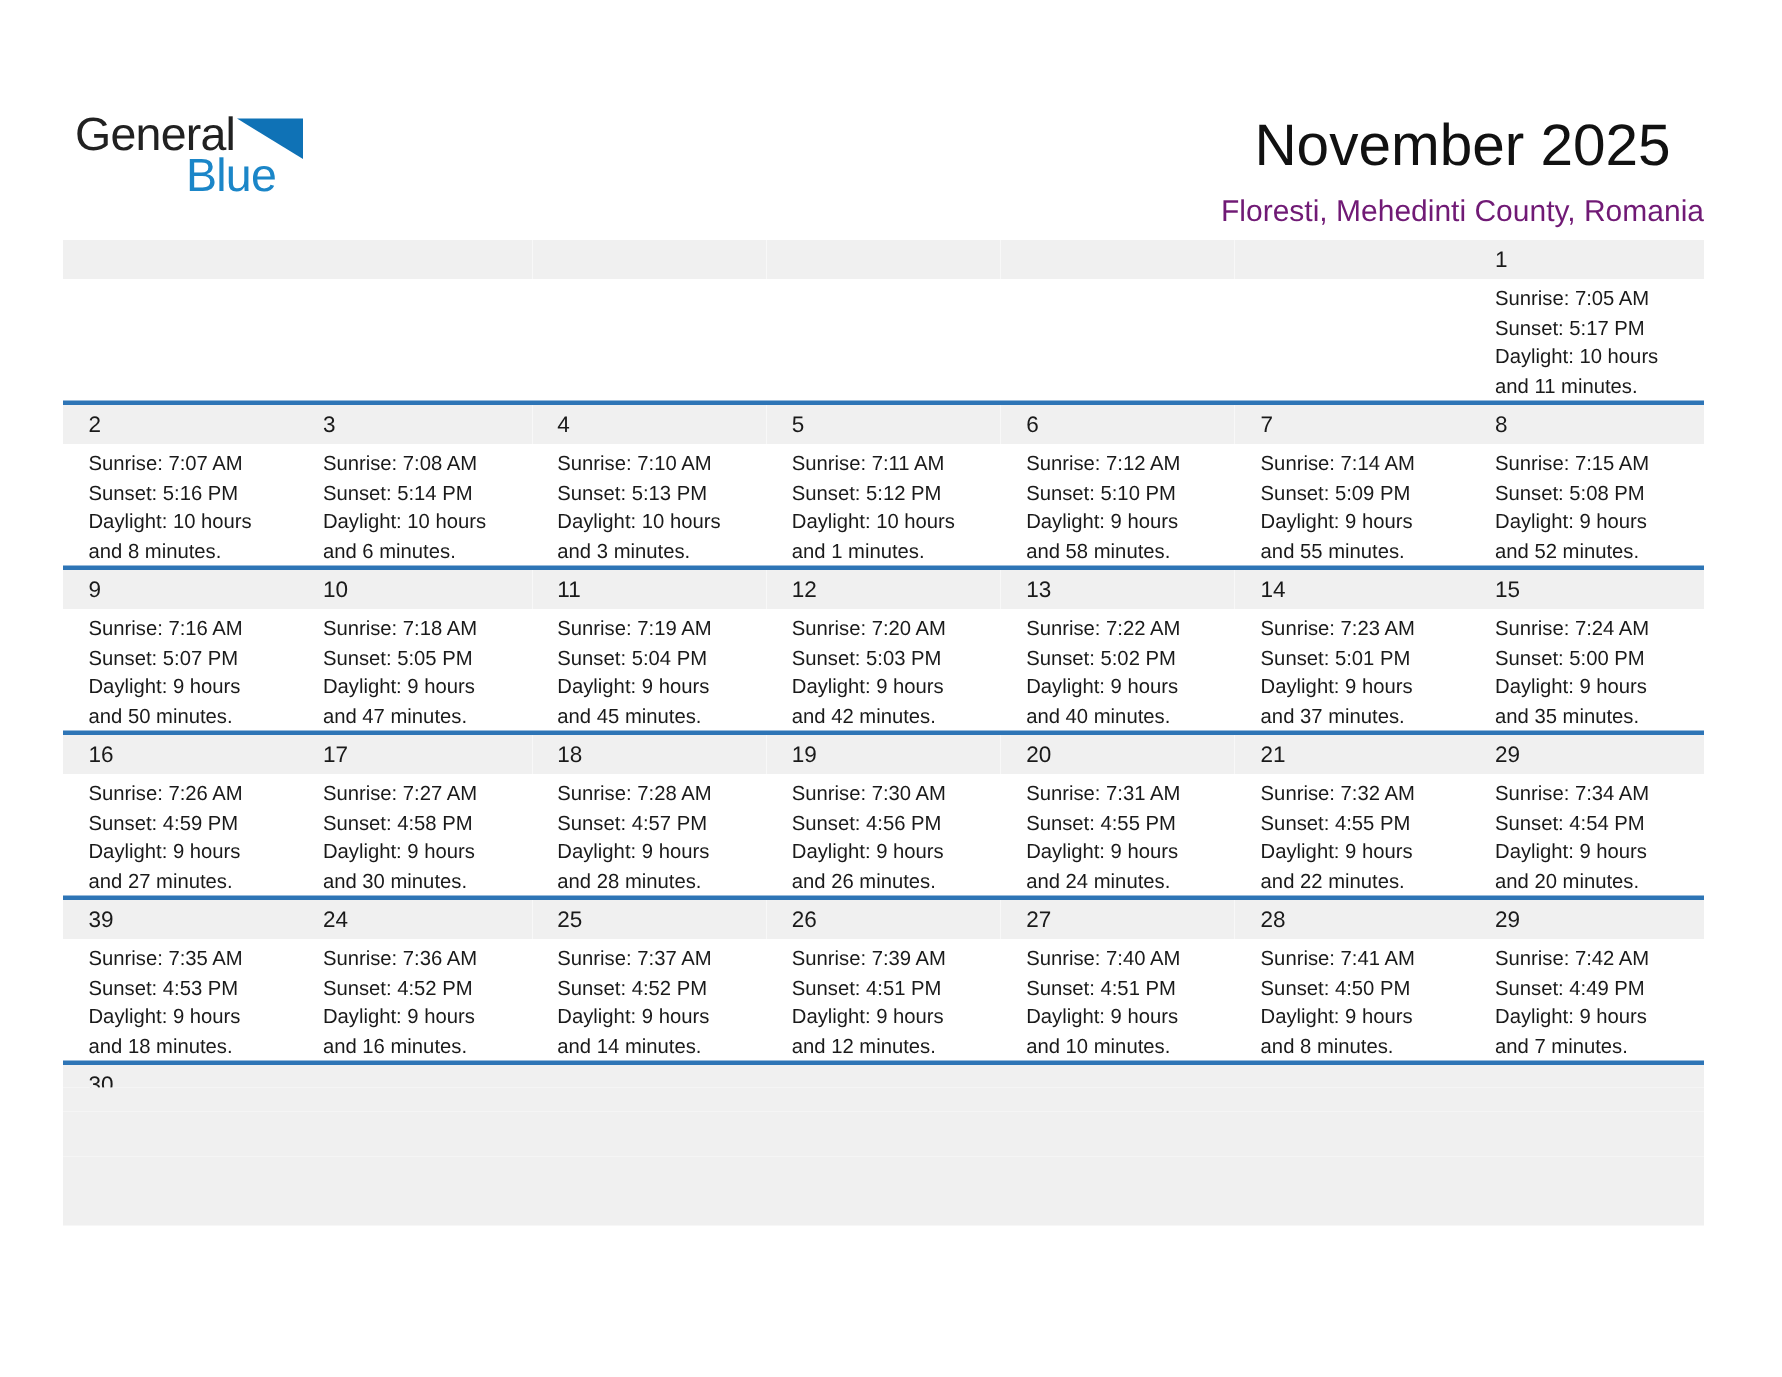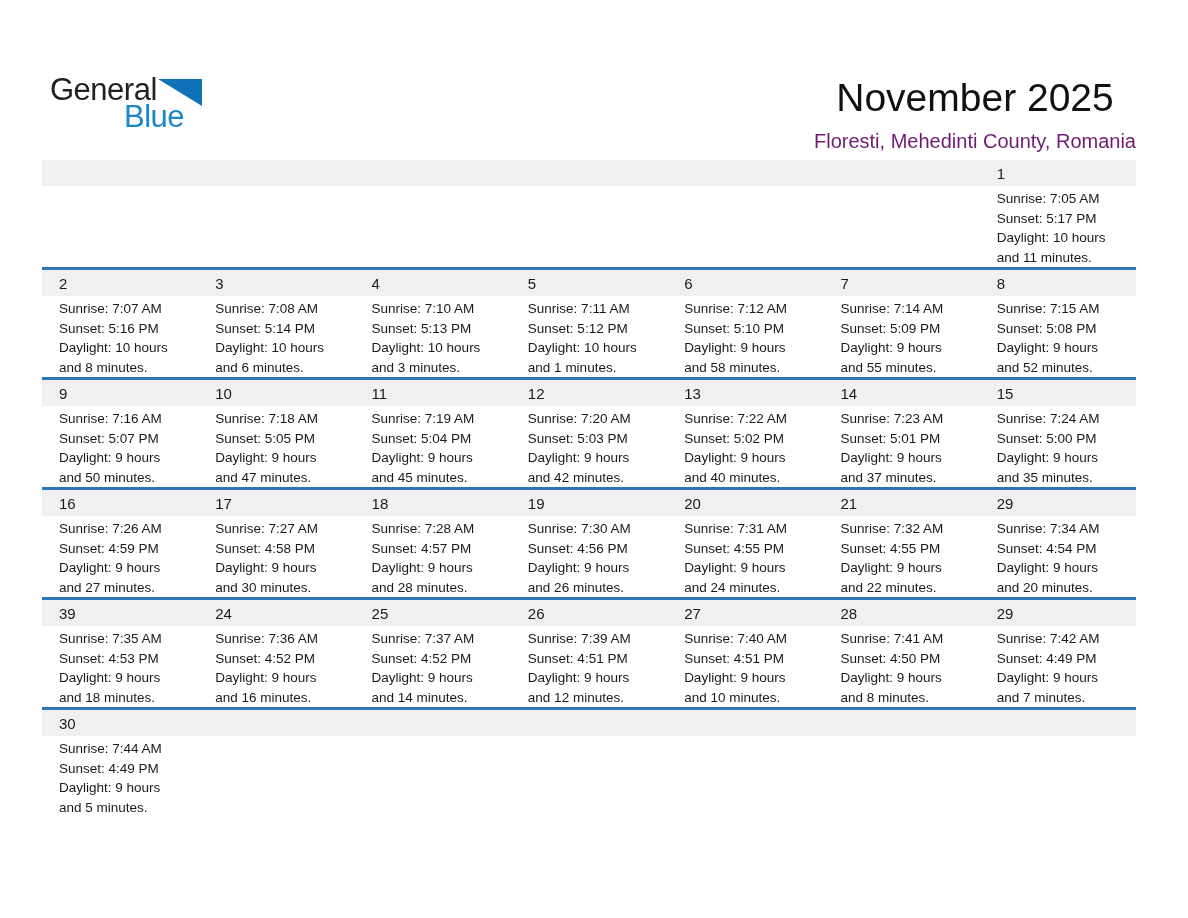--- a/index.html
+++ b/index.html
@@ -30,21 +30,21 @@
   .titles{position:absolute;top:74px;right:52px;text-align:center;}
   .page-title{margin:0;font-size:39px;line-height:48px;font-weight:400;color:#111;}
   .page-subtitle{margin:6px 0 0 0;font-size:20px;line-height:26px;font-weight:400;color:#701a75;}
 
   
   .calendar{position:absolute;left:42px;top:157px;width:1094px;}
   .weekday-row{display:flex;background:var(--header_bg);height:31px;align-items:center;}
   .weekday-cell{flex:1 1 0;color:var(--header_text);font-size:15px;padding-left:18px;overflow:hidden;white-space:nowrap;}
   .weeks{margin-top:3px;}
   .week-row{display:flex;height:107px;border-bottom:3px solid var(--week_divider);}
-  .week-row:last-child{border-bottom:none;}
+  .week-row:last-child{border-bottom:none;flex-direction:column;}
   .day-cell{flex:1 1 0;overflow:hidden;}
   .day-strip{height:26px;background:var(--day_strip_bg);display:flex;align-items:center;}
   .day-num{padding-left:17px;font-size:15px;color:var(--body_text);}
   .day-lines{padding:3px 6px 0 17px;font-size:13.5px;line-height:19.5px;color:var(--body_text);white-space:nowrap;}
 </style>
 </head>
 <body>
 
 <div class="page">
 

